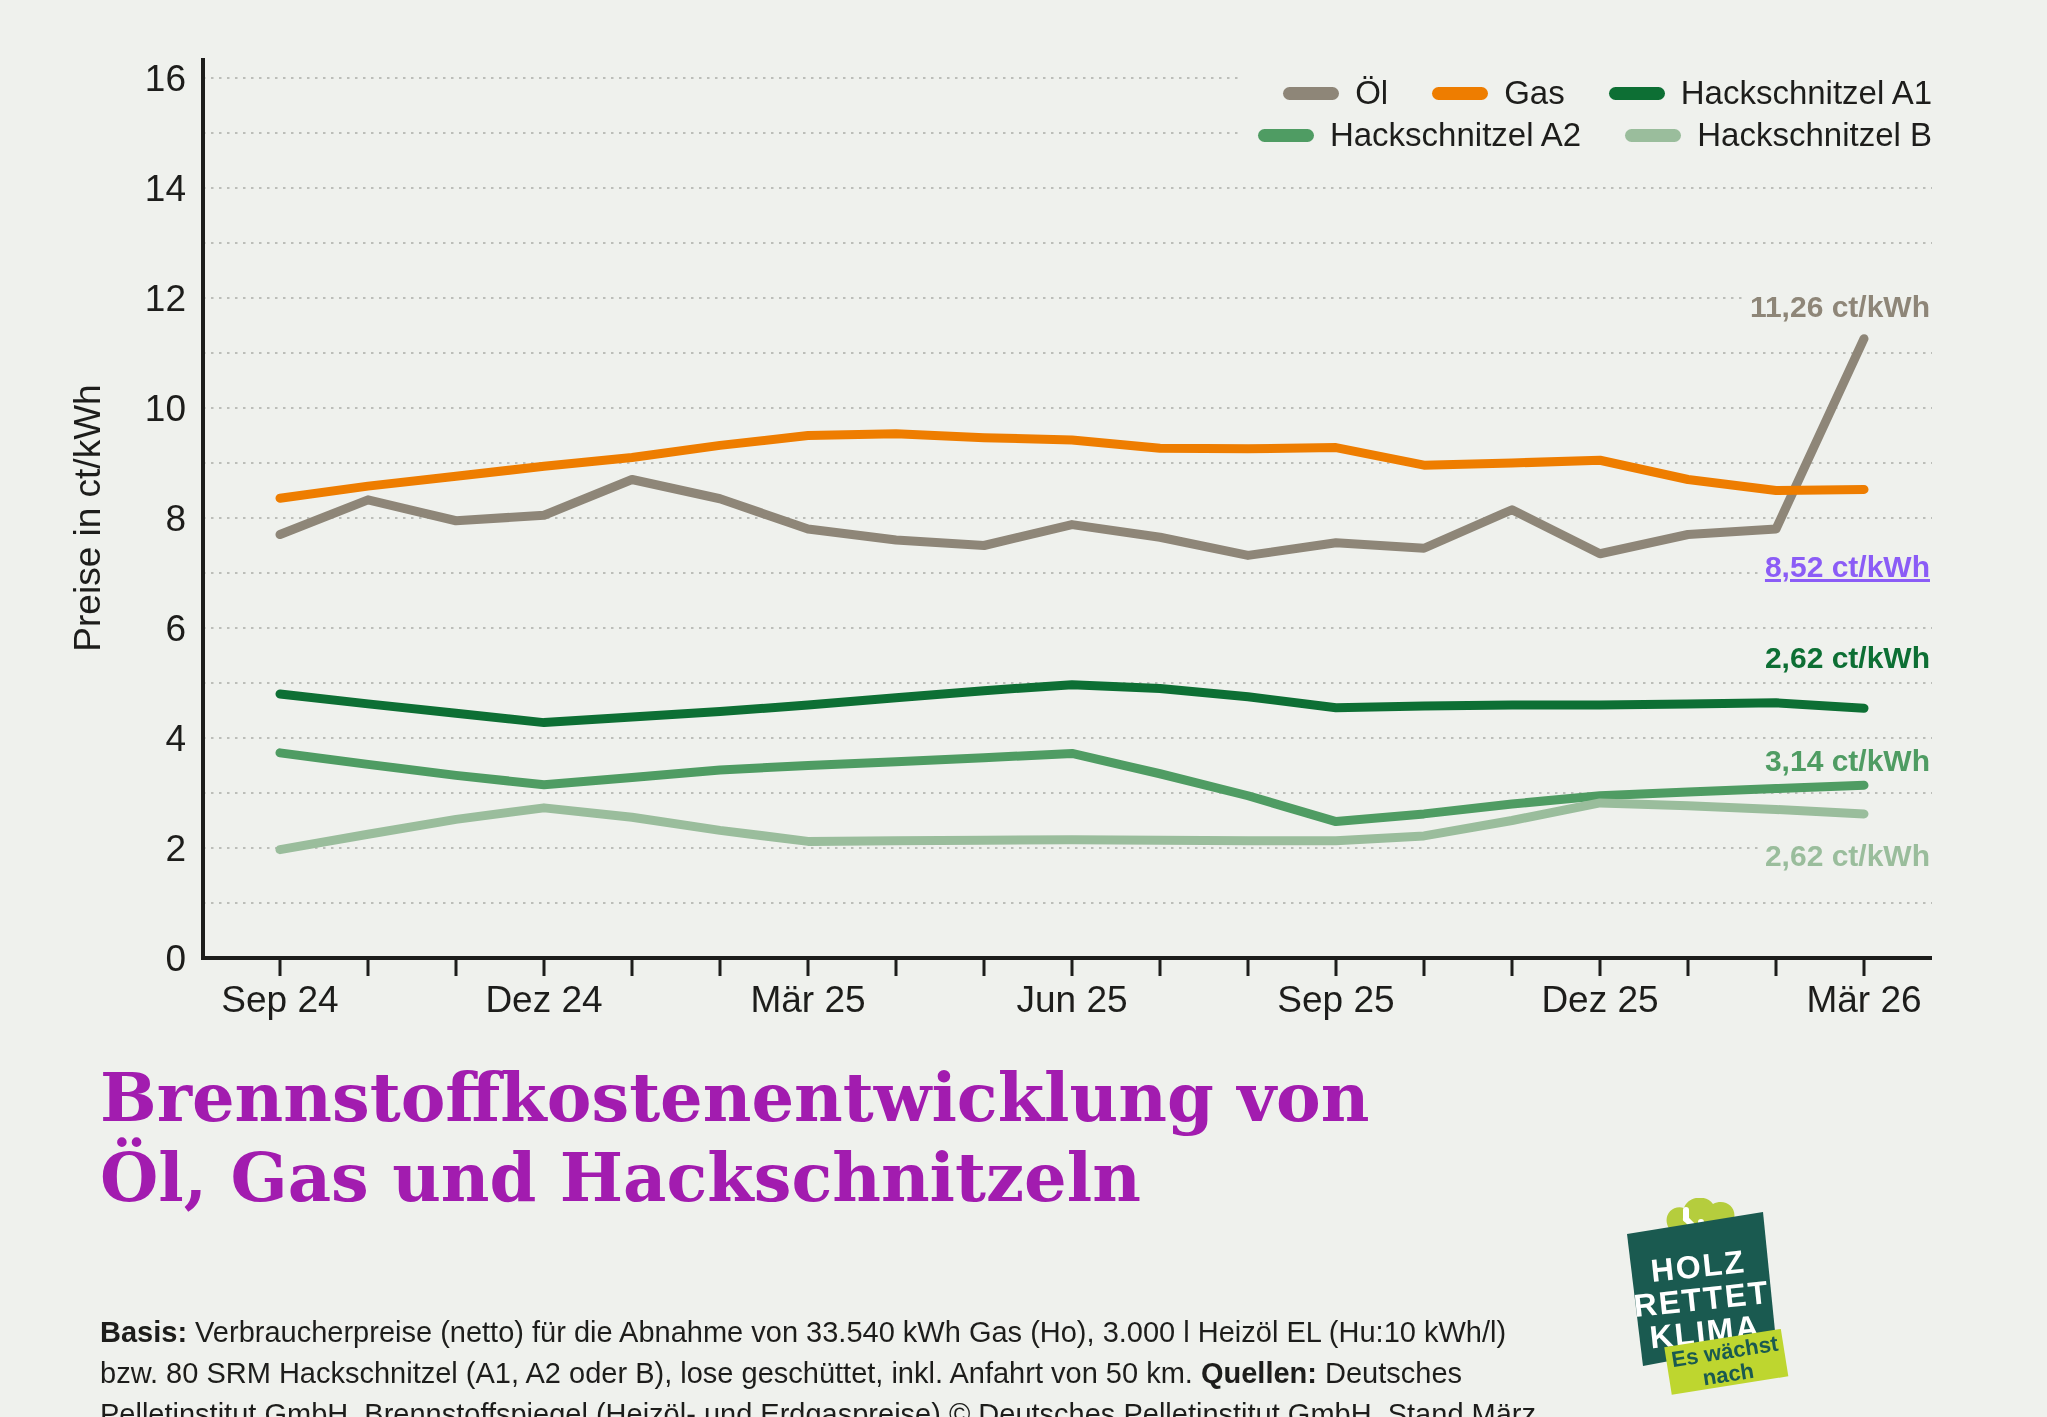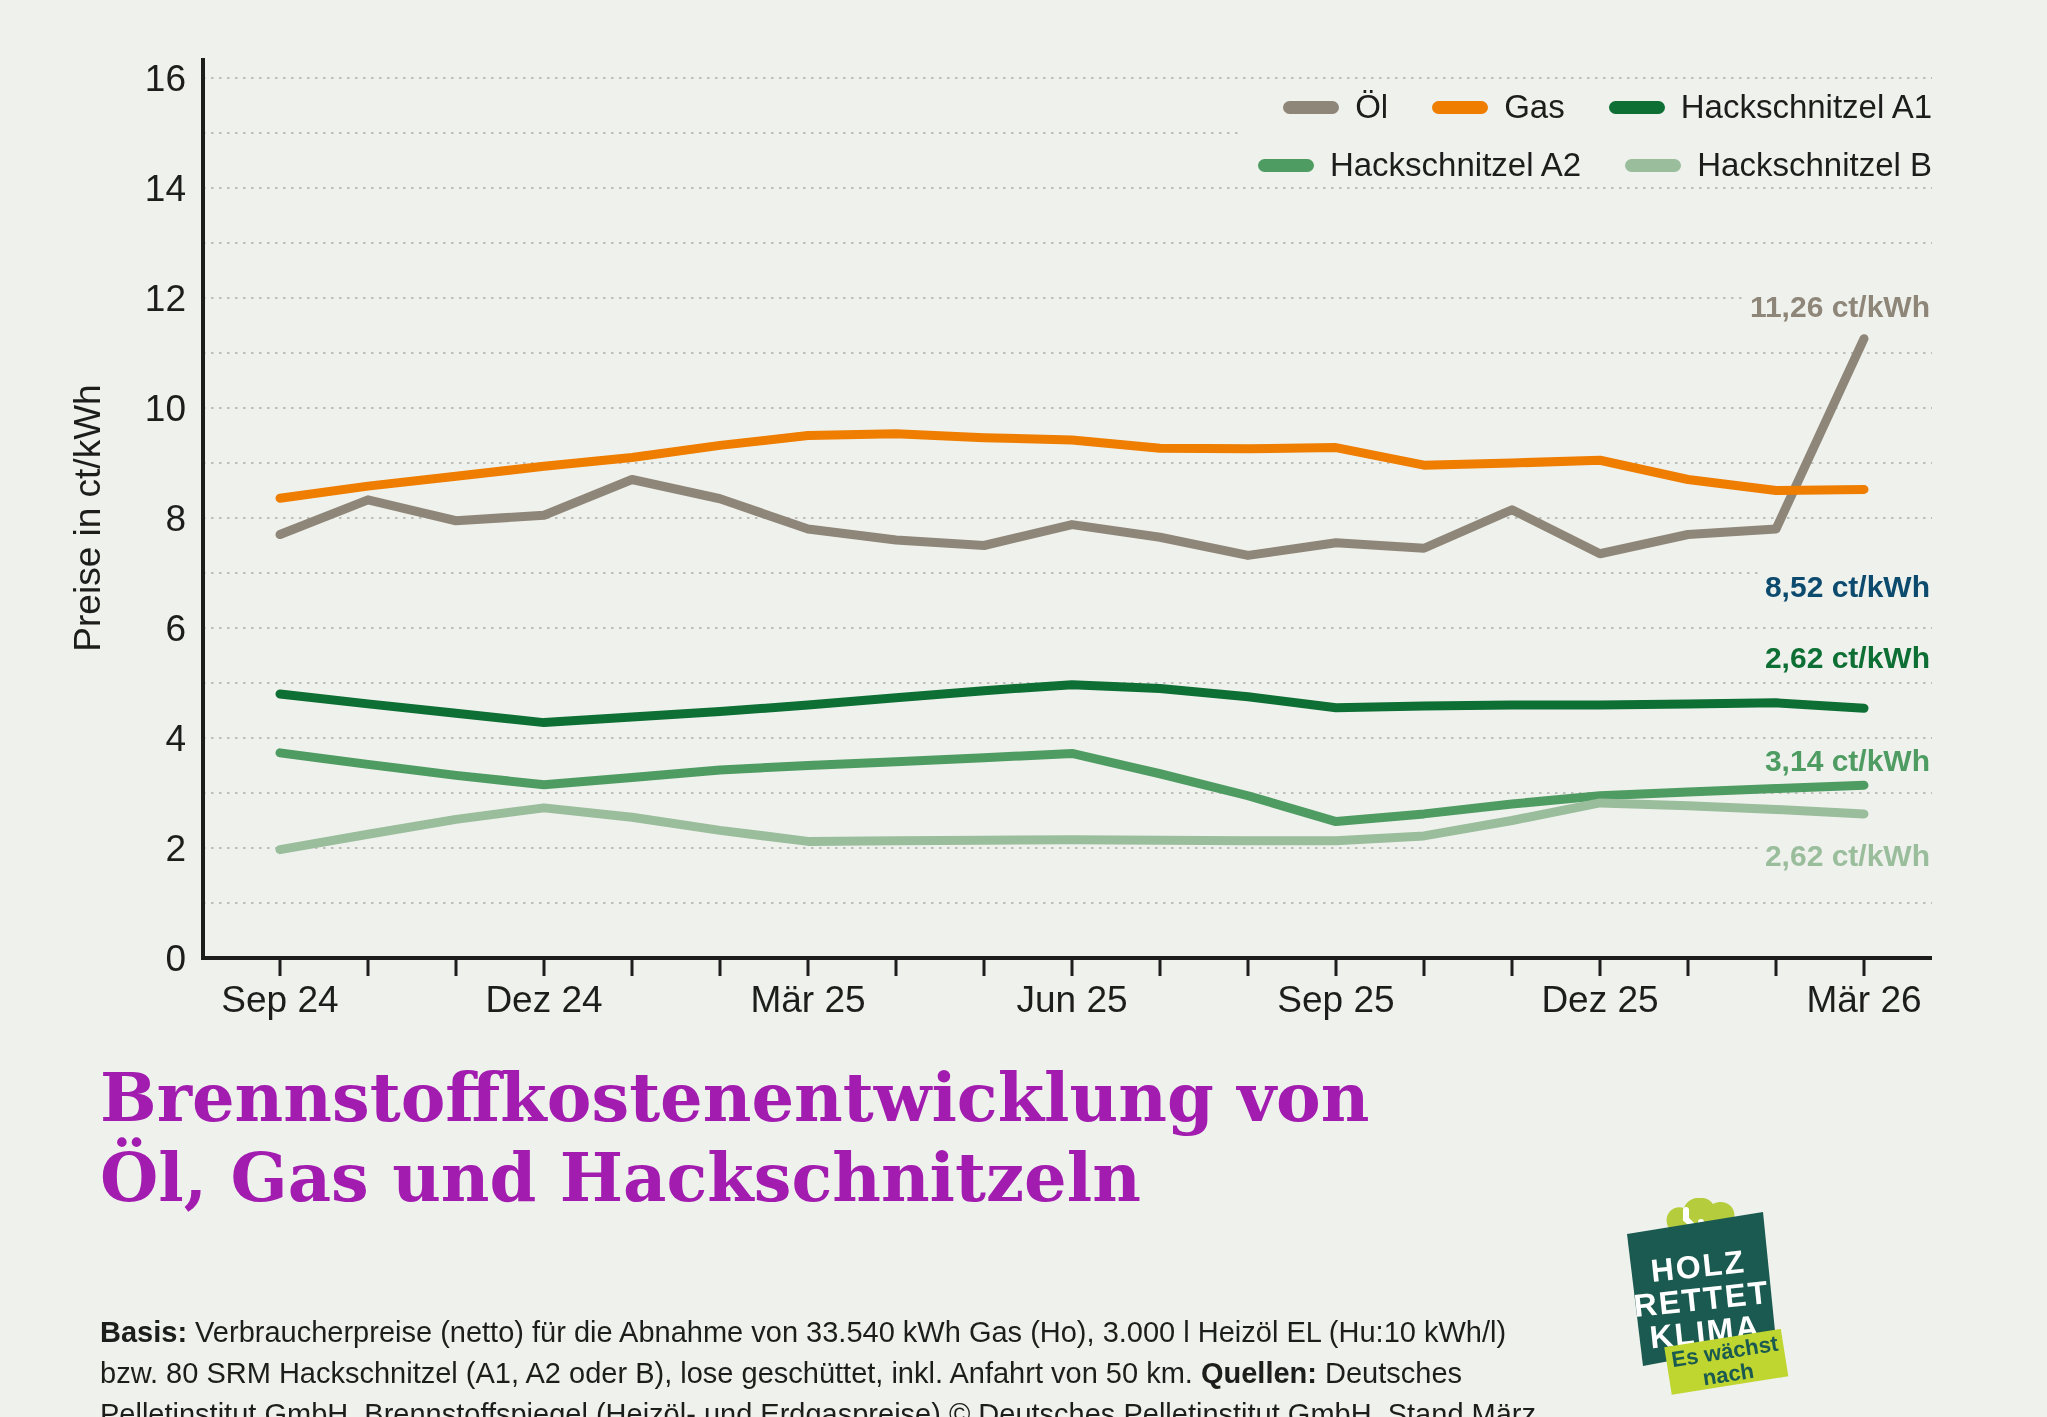--- a/index.html
+++ b/index.html
@@ -2,22 +2,22 @@
 <html><head>
 <meta charset="utf-8">
 <style>
   html,body{margin:0;padding:0;}
   #canvas{position:relative;width:2047px;height:1417px;background:#eff1ed;overflow:hidden;
           font-family:"Liberation Sans",sans-serif;color:#1d1d1b;}
   #chart-wrap{position:absolute;left:0;top:0;width:2047px;height:1040px;}
   #chart-svg{position:absolute;left:0;top:0;}
   #chart-svg .tick-label{font-family:"Liberation Sans",sans-serif;font-size:37px;fill:#1d1d1b;}
   #chart-svg .axis-title{font-family:"Liberation Sans",sans-serif;font-size:37px;fill:#1d1d1b;}
-  #legend{position:absolute;right:115px;top:86px;display:flex;flex-direction:column;
-          align-items:flex-end;row-gap:20px;background:#eff1ed;padding:2px 0 2px 18px;}
+  #legend{position:absolute;right:115px;top:72px;display:flex;flex-direction:column;
+          align-items:flex-end;row-gap:4px;background:#eff1ed;padding:2px 0 2px 18px;}
   .legend-row{display:flex;align-items:center;column-gap:44px;}
   .legend-item{display:flex;align-items:center;column-gap:16px;}
   .legend-swatch{width:56px;height:13px;border-radius:7px;flex:0 0 auto;}
   .legend-label{font-size:33px;white-space:nowrap;}
   .value-label{position:absolute;right:113px;transform:translateY(-50%);font-size:30px;
                font-weight:bold;background:#eff1ed;padding:2px 4px;white-space:nowrap;}
   #title-block{position:absolute;left:100px;top:1058px;font-family:"DejaVu Serif",serif;
                font-weight:600;font-size:67px;line-height:1.19;color:#a21caf;}
   #footnote{position:absolute;left:100px;top:1283px;width:1470px;font-size:29px;
             line-height:1.42;color:#1d1d1b;}
@@ -116,21 +116,21 @@
             <span class="legend-label">Hackschnitzel A2</span>
           </div>
           <div class="legend-item">
             <span class="legend-swatch" style="background: rgb(154, 189, 156);"></span>
             <span class="legend-label">Hackschnitzel B</span>
           </div>
         </div>
       </div>
     <div id="value-labels">
         <div class="value-label" style="top: 306.7px; color: rgb(142, 134, 120);">11,26 ct/kWh</div>
-        <div class="value-label" style="top: 587px; color: #0c4a6e;">8,52 ct/kWh</div>
+        <div class="value-label" style="top: 567px; color: #8b5cf6; text-decoration: underline;">8,52 ct/kWh</div>
         <div class="value-label" style="top: 658.3px; color: rgb(13, 111, 52);">2,62 ct/kWh</div>
         <div class="value-label" style="top: 761.3px; color: rgb(79, 156, 99);">3,14 ct/kWh</div>
         <div class="value-label" style="top: 855.9px; color: rgb(154, 189, 156);">2,62 ct/kWh</div>
       </div>
   </div>
 
   <div id="title-block">
     <div>Brennstoffkostenentwicklung von</div>
     <div>Öl, Gas und Hackschnitzeln</div>
   </div>

